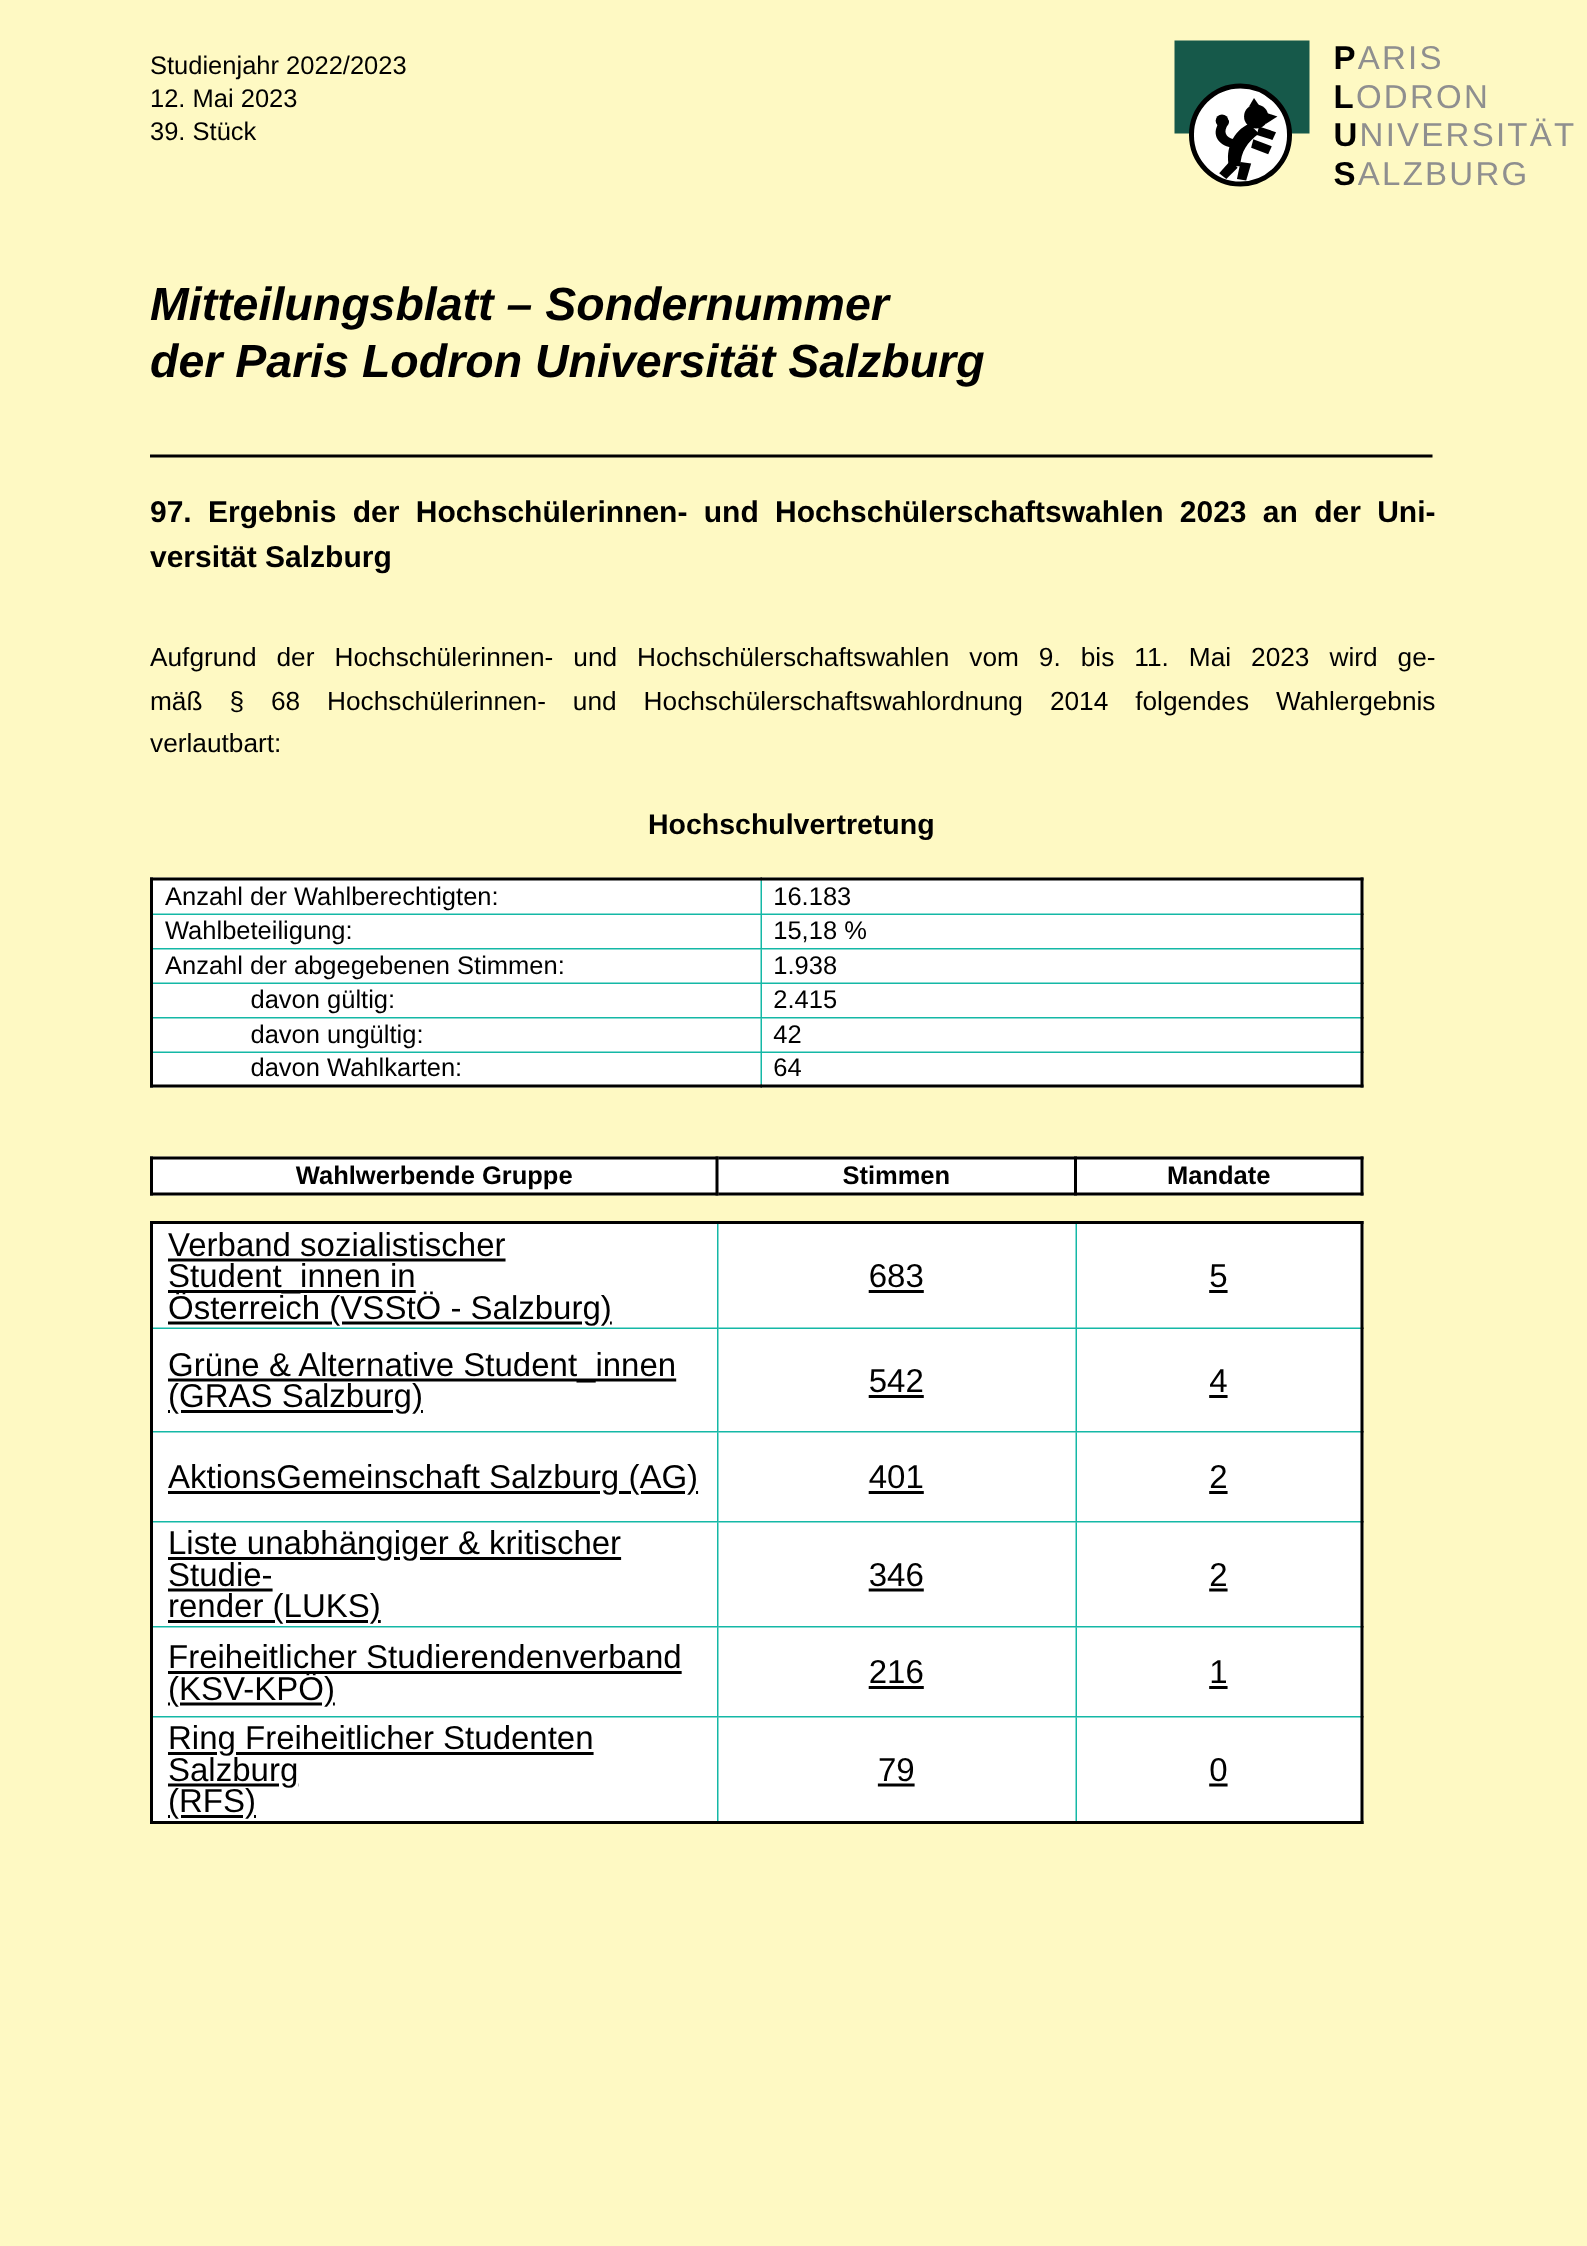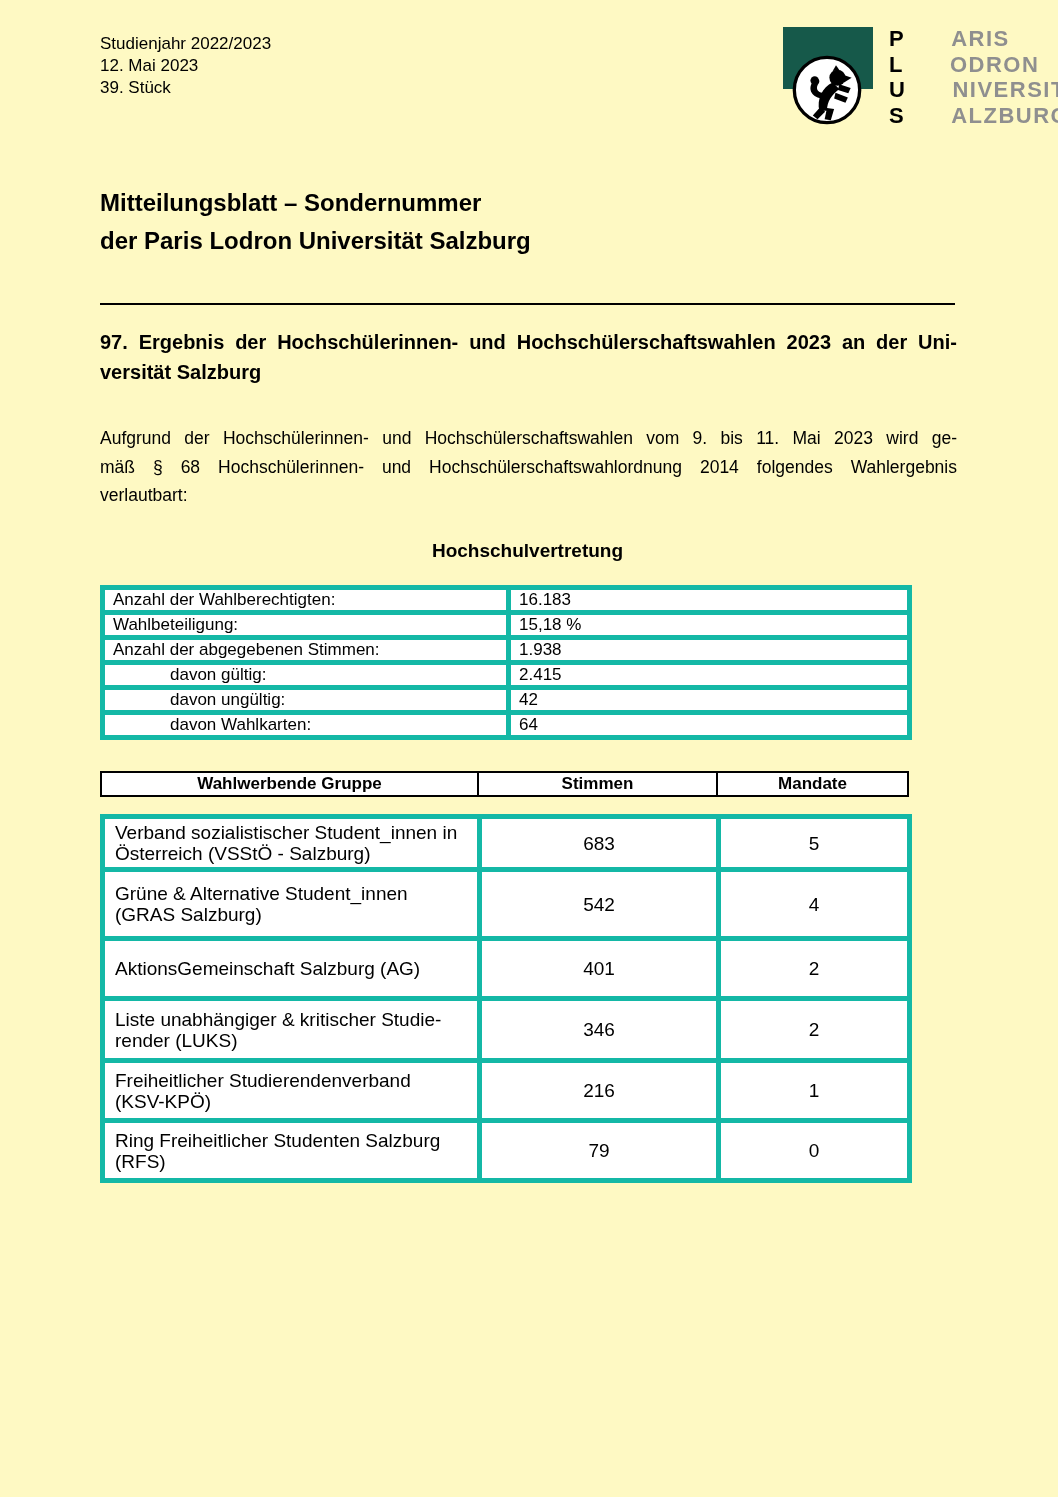--- a/index.html
+++ b/index.html
@@ -10,40 +10,40 @@
   .page{
     position:relative;width:1058px;height:1497px;background:#fef9c3;overflow:hidden;
   }
   
   .meta{position:absolute;left:100px;top:33px;font-size:17px;line-height:22px;}
   
   .logo-rect{position:absolute;left:783px;top:27px;width:90px;height:62px;background:var(--brand-green,#16594A);}
   .logo-circle{position:absolute;left:791px;top:54px;width:72px;height:72px;}
   .logo-text{position:absolute;left:889px;top:26px;font-size:22px;line-height:25.5px;letter-spacing:1.5px;}
   .logo-text .initial{font-weight:bold;color:#000;}
-  .logo-text .rest{color:var(--wordmark-gray,#8F8F8F);font-weight:700;margin-left:46px;}
-  
-  .title{position:absolute;left:100px;top:184px;margin:0;font-size:24px;line-height:38px;font-weight:bold;}
+  .logo-text .rest{color:var(--wordmark-gray,#8F8F8F);font-weight:400;}
+  
+  .title{position:absolute;left:100px;top:184px;margin:0;font-size:31px;line-height:38px;font-weight:bold;font-style:italic;}
   .rule{position:absolute;left:100px;top:303px;width:855px;height:2px;background:#000;}
   
   .heading97{position:absolute;left:100px;top:327px;width:857px;margin:0;font-size:20px;line-height:30px;font-weight:bold;}
   .para{position:absolute;left:100px;top:424px;width:857px;font-size:17.5px;line-height:28.5px;}
   .just{text-align:justify;text-align-last:justify;}
   .subheading{position:absolute;left:100px;top:540px;width:855px;text-align:center;font-size:19px;font-weight:bold;}
   
   table{border-collapse:collapse;table-layout:fixed;background:#fff;}
-  td,th{border:5px solid #14b8a6;overflow:hidden;}
+  td,th{border:1px solid #14b8a6;overflow:hidden;}
   .stats-table{position:absolute;left:100px;top:585px;width:807px;border:2px solid #000;font-size:17px;}
   .stats-table tr{height:23px;}
   .stats-table td{padding:0 0 0 8px;vertical-align:middle;}
   .stats-table td.indent{padding-left:65px;}
   .results-header{position:absolute;left:100px;top:771px;width:807px;border:2px solid #1d4ed8;font-size:17px;}
   .results-header tr{height:22px;}
   .results-header th{font-weight:bold;text-align:center;vertical-align:middle;border:2px solid #000;}
-  .results-body{position:absolute;left:100px;top:814px;width:807px;border:2px solid #000;font-size:19px;line-height:21px;}
+  .results-body{position:absolute;left:100px;top:814px;width:807px;border:2px solid #000;font-size:22px;line-height:21px;text-decoration:underline;}
   .results-body tr{height:60px;}
   .results-body tr:nth-child(1){height:47px;}
   .results-body tr:nth-child(2){height:69px;}
   .results-body tr:nth-child(4){height:62px;}
   .results-body td{vertical-align:middle;}
   .results-body td.grp{padding:3px 6px 3px 10px;white-space:pre-line;}
   .results-body td.num{text-align:center;}
   col.c1{width:377px;} col.c2{width:239px;} col.c3{width:191px;}
   col.s1{width:406px;} col.s2{width:401px;}
 </style>

